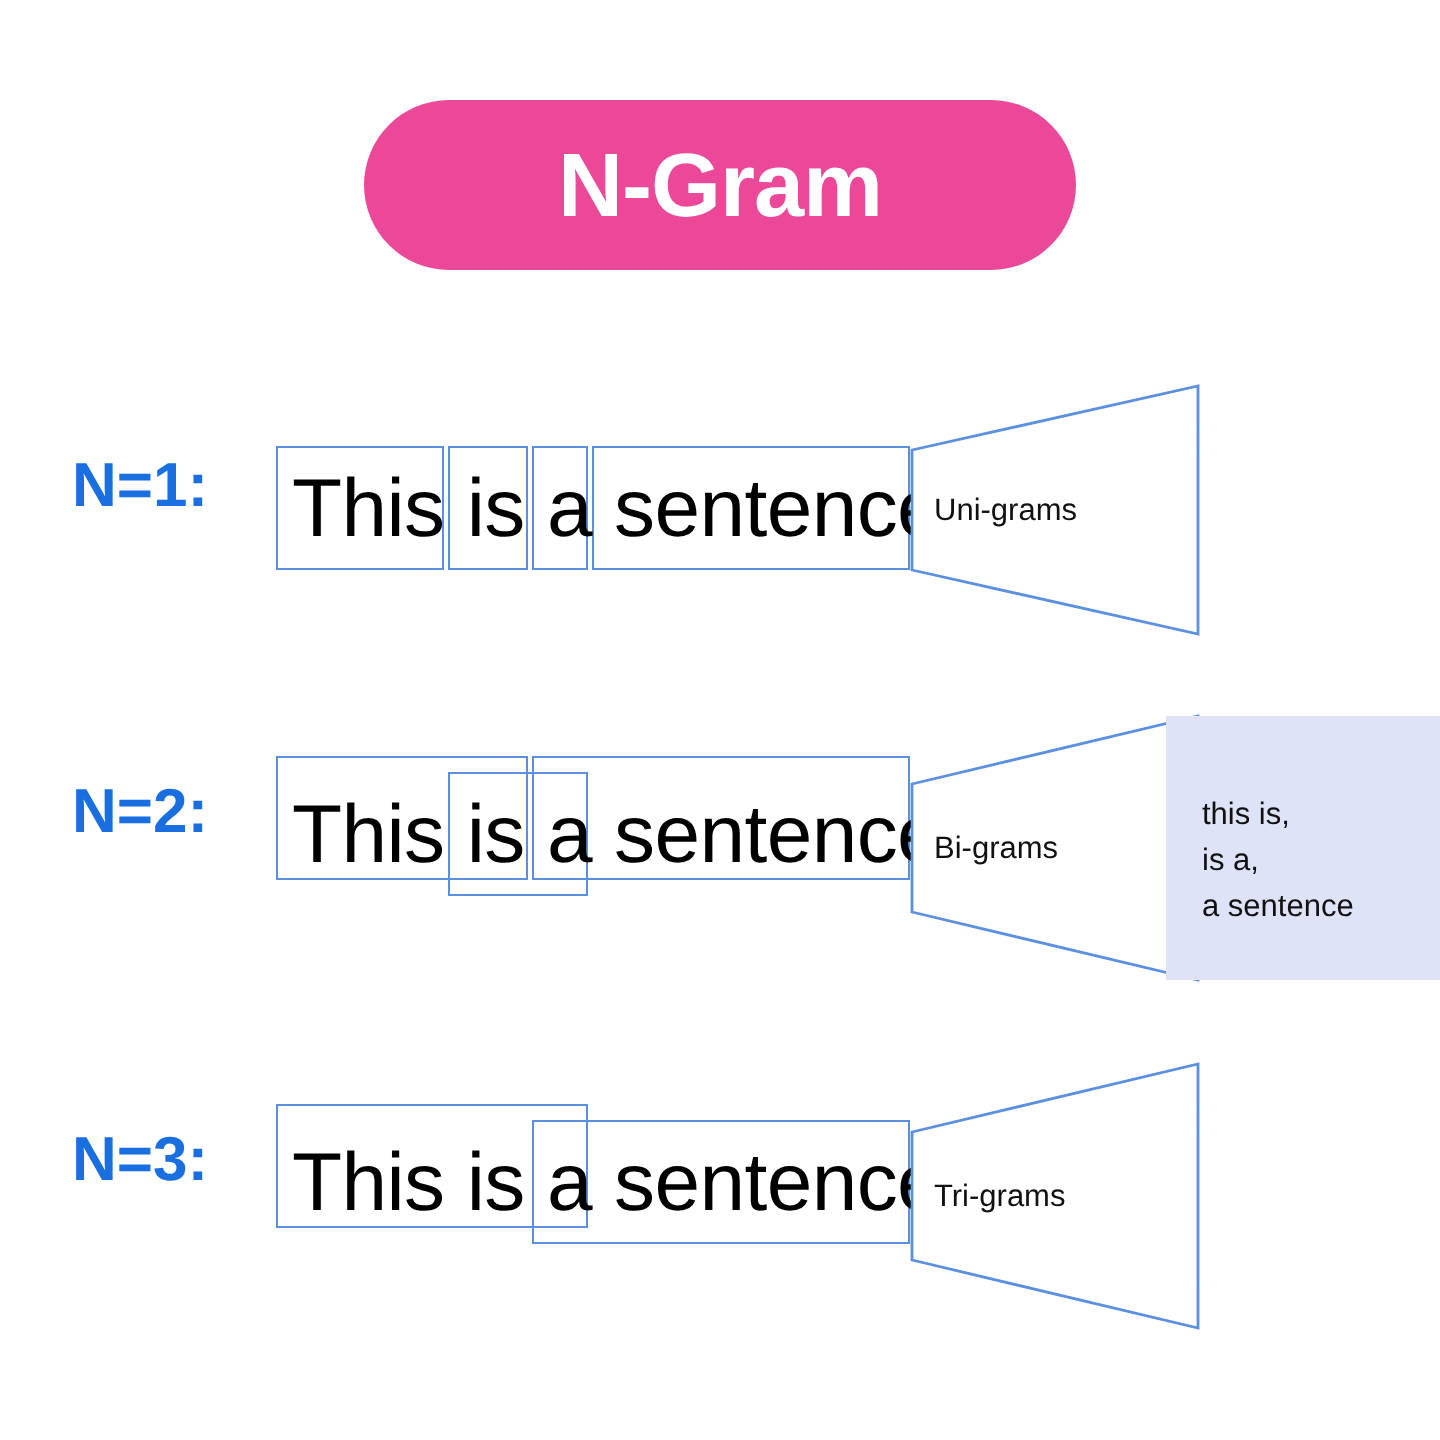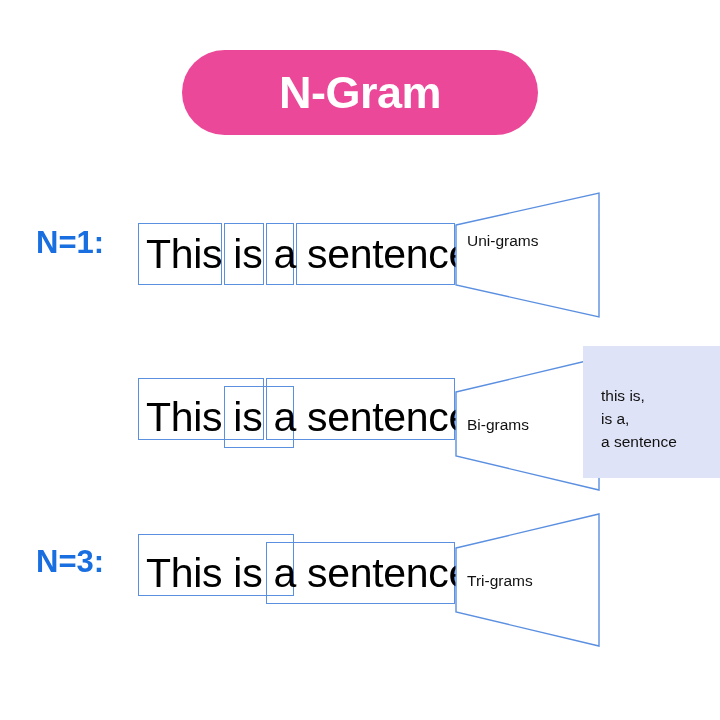--- a/index.html
+++ b/index.html
@@ -37,21 +37,21 @@
   }
 
   
   .row {
     position: absolute;
     left: 0;
     width: 720px;
   }
   #row-1 { top: 185px; height: 140px; }
   #row-2 { top: 340px; height: 155px; }
-  #row-3 { top: 496px; height: 155px; }
+  #row-3 { top: 514px; height: 155px; }
 
   
   .n-label {
     position: absolute;
     left: 36px;
     color: #1A6FE0;
     font-size: 31px;
     font-weight: bold;
     letter-spacing: 0px;
     white-space: nowrap;
@@ -134,43 +134,44 @@
     <div class="gram-box" style="left:128px; top:0px; width:28px;  height:62px;"></div>
     <div class="gram-box" style="left:158px; top:0px; width:159px; height:62px;"></div>
 
     <div class="sentence-text" style="left:8px;">This is a sentence</div>
   </div>
 
   <div class="funnel" style="left:455px; top:0px;">
     <svg width="145" height="140" viewBox="0 0 145 140">
       <polygon points="1,40 144,8 144,132 1,100" fill="#ffffff" stroke="#5B8FE0" stroke-width="1.4"></polygon>
     </svg>
-    <div class="funnel-label" style="left:12px; top:47px;text-align:center;">Uni-grams</div>
+    <div class="funnel-label" style="left:12px; top:62px;text-align:center;">Uni-grams</div>
   </div>
 
 </div>
 
 <div class="row" id="row-2">
 
+  <div class="n-label">N=2:</div>
 
   <div class="sentence-strip" style="top:46px;">
     <div class="gram-box" style="left:0px;   top:-8px; width:126px; height:62px;"></div>
     <div class="gram-box" style="left:86px;  top:0px;  width:70px;  height:62px;"></div>
     <div class="gram-box" style="left:128px; top:-8px; width:189px; height:62px;"></div>
     <div class="sentence-text" style="left:8px;">This is a sentence</div>
   </div>
 
   <div class="funnel" style="left:455px; top:8px;">
     <svg width="145" height="150" viewBox="0 0 145 150">
       <polygon points="1,44 144,10 144,142 1,108" fill="#ffffff" stroke="#5B8FE0" stroke-width="1.4"></polygon>
     </svg>
     <div class="funnel-label" style="left:12px; top:68px;">Bi-grams</div>
   </div>
 
-  <div class="out-panel" style="top:6px; height:132px; width:137px;">
+  <div class="out-panel" style="top:18px; height:132px; width:137px;">
     <div class="out-list" style="left:18px; top:38px;">this is,
 is a,
 a sentence</div>
   </div>
 </div>
 
 <div class="row" id="row-3">
 
   <div class="n-label">N=3:</div>
 

